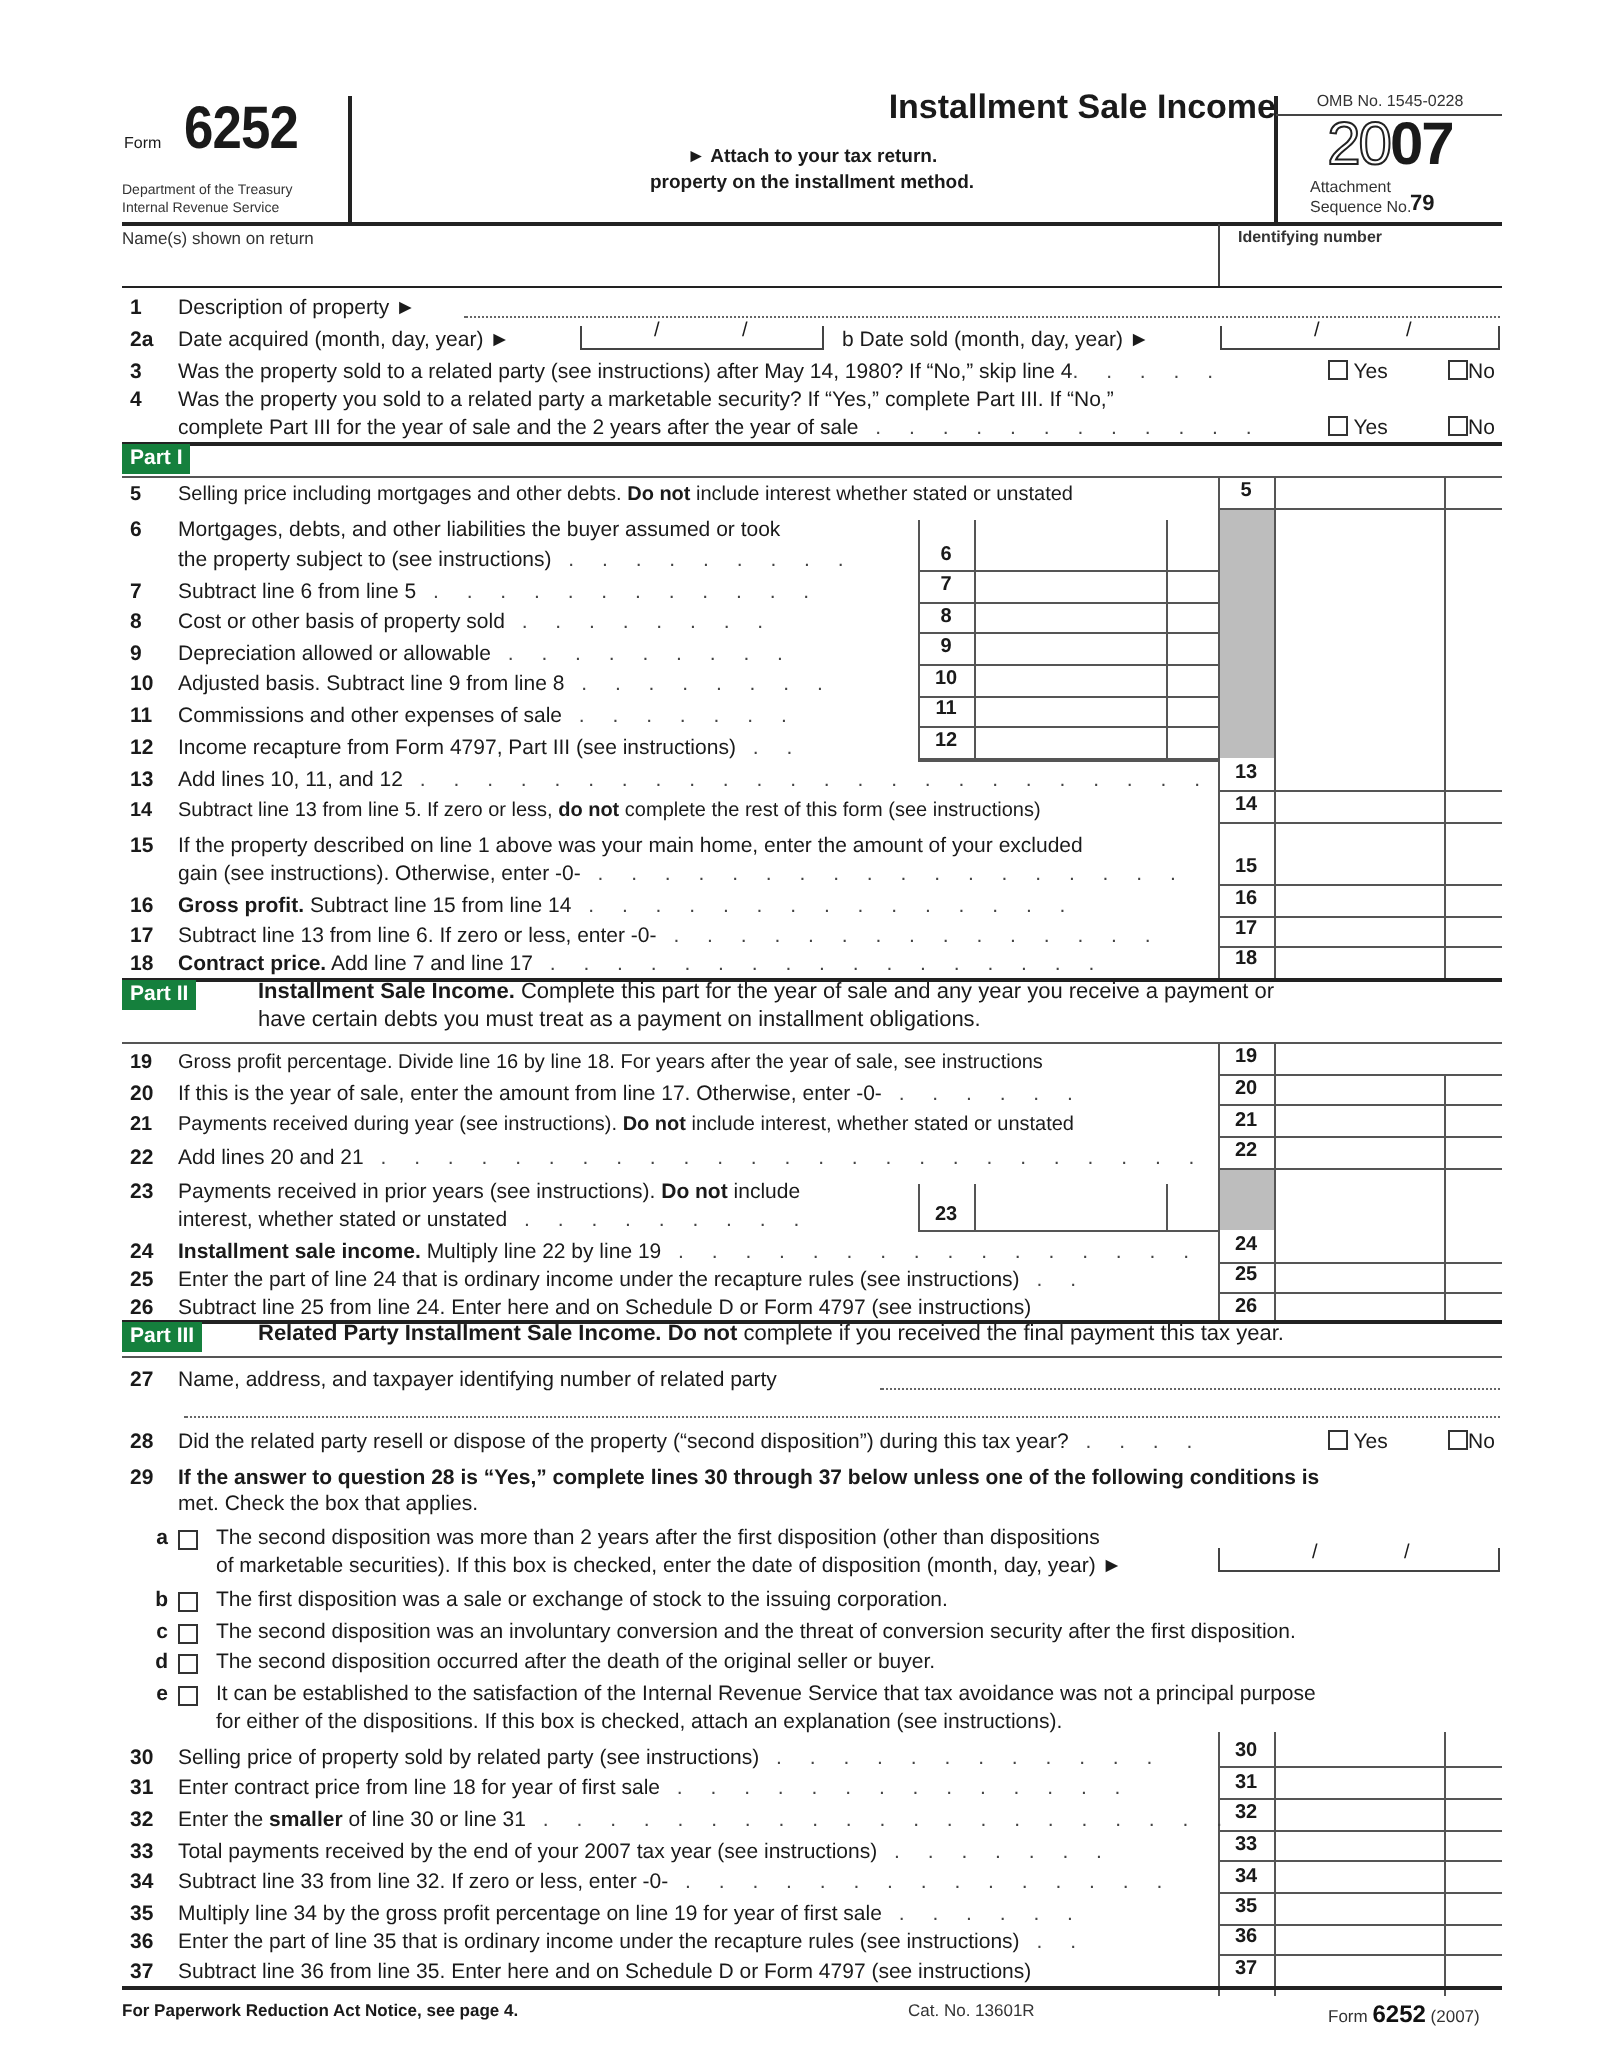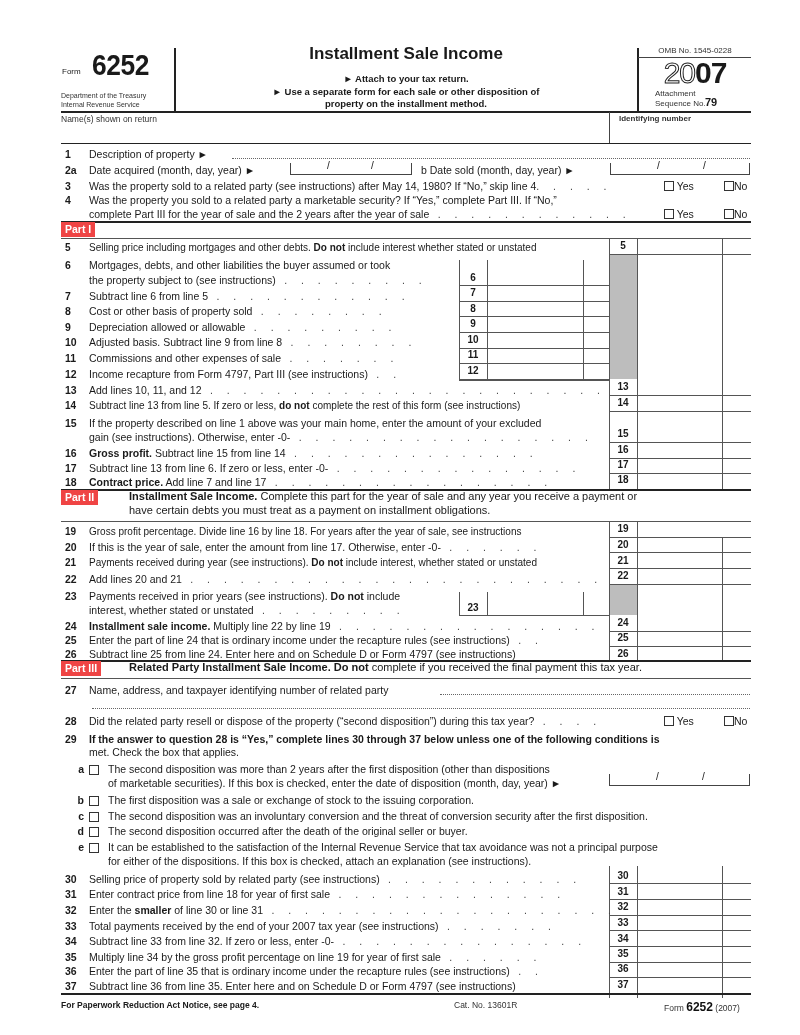--- a/index.html
+++ b/index.html
@@ -5,21 +5,21 @@
   * { box-sizing: border-box; margin: 0; padding: 0; }
   html, body { width: 800px; height: 1035px; background: #fff; overflow: hidden; }
   body { font-family: "Liberation Sans", sans-serif; color: #1a1a1a; position: relative; }
   .abs { position: absolute; }
 
   
   .form-word { left: 62px; top: 67px; font-size: 8px; }
   .form-num { left: 92px; top: 48px; font-size: 30px; font-weight: bold; letter-spacing: -0.5px; transform: scaleX(0.88); transform-origin: left; }
   .dept { left: 61px; top: 92px; font-size: 7px; line-height: 8.5px; color: #333; }
   .vline-hdr1 { left: 174px; top: 48px; width: 1.5px; height: 64px; background: #222; }
-  .title { left: 174px; width: 464px; top: 44px; text-align: center; font-size: 17px; font-weight: bold; }
+  .title { left: 174px; width: 464px; top: 44px; text-align: right; font-size: 17px; font-weight: bold; }
   .sub1 { left: 174px; width: 464px; top: 73px; text-align: center; font-size: 9.5px; font-weight: bold; }
   .sub2 { left: 174px; width: 464px; top: 86px; text-align: center; font-size: 9.5px; font-weight: bold; line-height: 11.5px; }
   .vline-hdr2 { left: 637px; top: 48px; width: 1.5px; height: 64px; background: #222; }
   .omb { left: 640px; width: 110px; top: 46px; text-align: center; font-size: 8px; color: #333; }
   .omb-line { left: 638px; top: 57px; width: 113px; height: 1px; background: #444; }
   .year { left: 640px; width: 110px; top: 56px; text-align: center; font-size: 30px; font-weight: bold; letter-spacing: -1px; }
   .year .outline { color: #fff; -webkit-text-stroke: 1px #222; font-weight: normal; }
   .attach { left: 655px; top: 89px; font-size: 8px; color: #333; line-height: 9.5px; }
   .seq { left: 705px; top: 96px; font-size: 11px; font-weight: bold; }
   .hr { height: 1.5px; background: #222; }
@@ -27,21 +27,21 @@
   .id-lbl { left: 619px; top: 114px; font-size: 8px; font-weight: bold; color: #333; }
   .vline-id { left: 609px; top: 112px; width: 1px; height: 32px; background: #444; }
 
   
   .ln { position: absolute; font-size: 10.5px; white-space: nowrap; }
   .ln .n { position: absolute; left: -24px; font-weight: bold; width: 22px; }
   .ln b { font-weight: bold; }
   .dots { letter-spacing: 5.5px; color: #444; }
   .dotline { position: absolute; border-bottom: 1px dotted #666; height: 1px; }
   .part-hdr { position: absolute; left: 61px; width: 690px; height: 16px; }
-  .part-tag { position: absolute; left: 0; top: 0; background: #ef4444; color: #fff; font-weight: bold; font-size: 10.5px; padding: 1px 4px; height: 15px; }
+  .part-tag { position: absolute; left: 0; top: 0; background: #15803d; color: #fff; font-weight: bold; font-size: 10.5px; padding: 1px 4px; height: 15px; }
   .part-txt { position: absolute; left: 68px; top: 0; font-size: 11px; white-space: nowrap; }
   .part-txt b { font-weight: bold; }
 
   .chk { display: inline-block; width: 10px; height: 10px; border: 1px solid #333; vertical-align: -1px; background: #fff; }
   .date-box { position: absolute; height: 12px; border-left: 1px solid #444; border-right: 1px solid #444; border-bottom: 1px solid #444; font-size: 10px; }
   .date-box span { position: absolute; top: -3px; }
   .rnum { position: absolute; left: 609px; width: 28px; font-size: 10px; font-weight: bold; text-align: center; }
   .rh { position: absolute; left: 609px; width: 142px; height: 1px; background: #555; }
   .gray { position: absolute; background: #bdbdbd; }
   .vl { position: absolute; width: 1px; background: #555; }
@@ -56,21 +56,20 @@
 <div class="abs form-word">Form</div>
 <div class="abs form-num">6252</div>
 <div class="abs dept">
   <div>Department of the Treasury</div>
   <div>Internal Revenue Service</div>
 </div>
 <div class="abs vline-hdr1"></div>
 <div class="abs title">Installment Sale Income</div>
 <div class="abs sub1">► Attach to your tax return.</div>
 <div class="abs sub2">
-  <div>► Use a separate form for each sale or other disposition of</div>
   <div>property on the installment method.</div>
 </div>
 <div class="abs vline-hdr2"></div>
 <div class="abs omb">OMB No. 1545-0228</div>
 <div class="abs omb-line"></div>
 <div class="abs year"><span class="outline">20</span><span>07</span></div>
 <div class="abs attach">
   <div>Attachment</div>
   <div>Sequence No.</div>
 </div>

